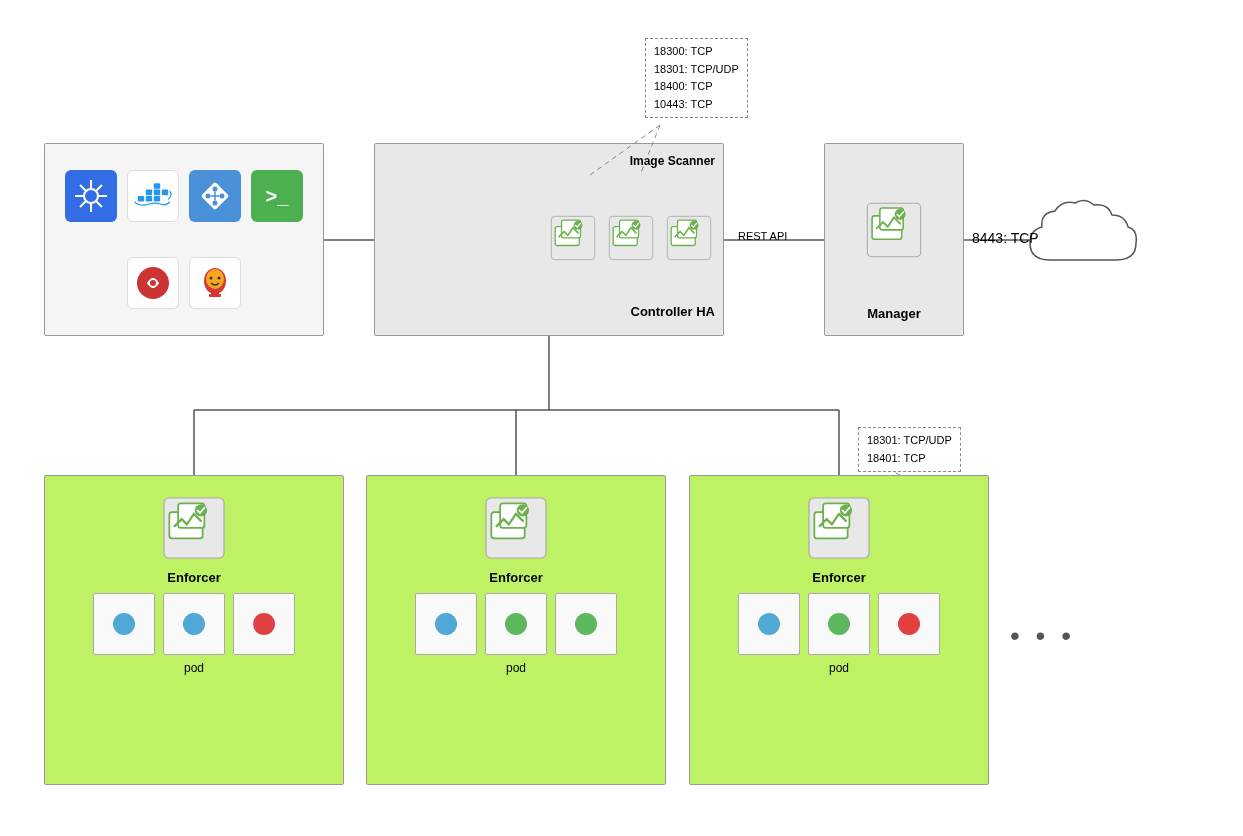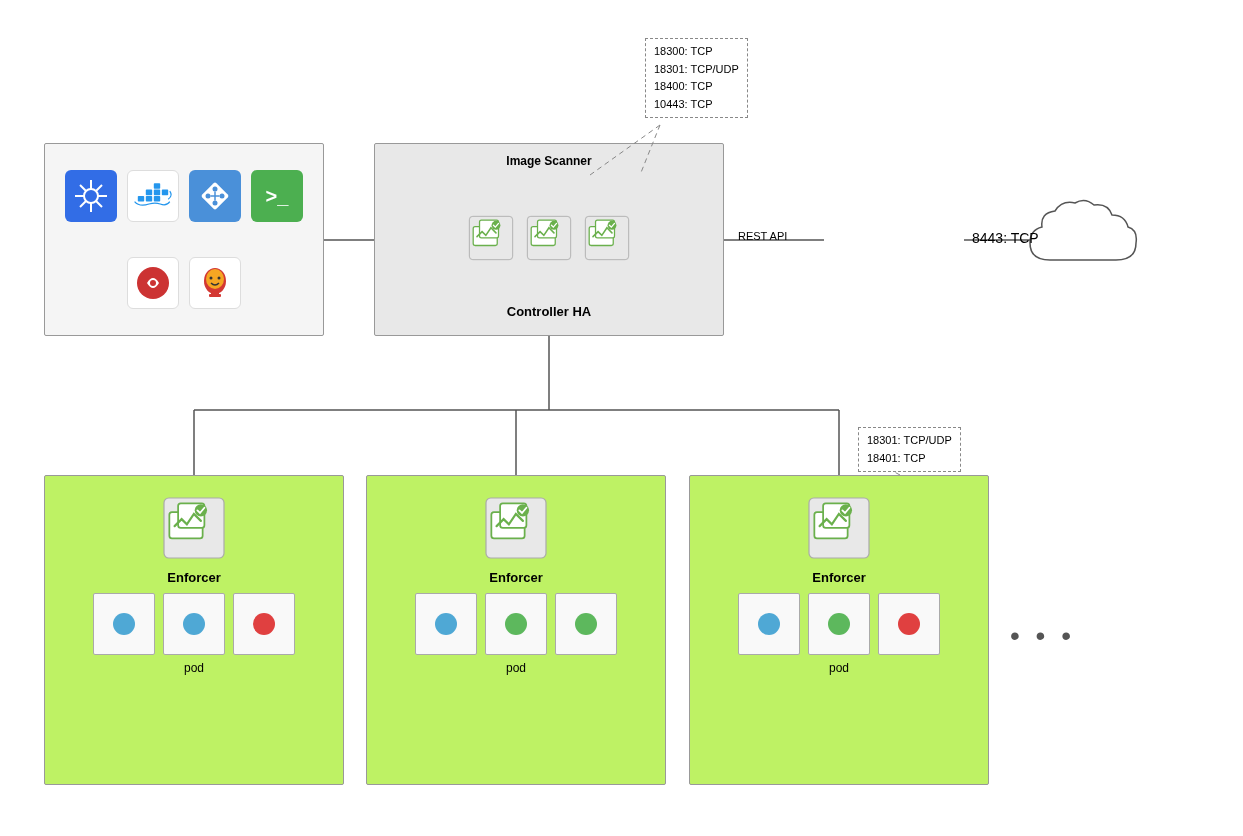--- a/index.html
+++ b/index.html
@@ -49,21 +49,21 @@
       padding: 14px;
     }
 
     
     .controller-box {
       left: 374px; top: 143px;
       width: 350px; height: 193px;
       background: #e8e8e8;
       display: flex;
       flex-direction: column;
-      align-items: center;
+      align-items: flex-end;
       padding: 10px 8px 8px 8px;
       gap: 36px;
     }
 
     
     .manager-box {
       left: 824px; top: 143px;
       width: 140px; height: 193px;
       background: #e8e8e8;
       display: flex;
@@ -344,20 +344,35 @@
           <rect x="12" y="2" width="30" height="28" rx="3" fill="white" stroke="#6ab04c" stroke-width="2"></rect>
           <polyline points="8,28 16,20 22,26 30,14 38,22" stroke="#6ab04c" stroke-width="2.5" fill="none" stroke-linecap="round"></polyline>
           <circle cx="38" cy="10" r="7" fill="#6ab04c"></circle>
           <polyline points="34,10 37,13 42,7" stroke="white" stroke-width="2" fill="none" stroke-linecap="round"></polyline>
         </g>
       </svg>
     </div>
     <div class="box-title" style="">Controller HA</div>
   </div>
 
+  <div class="box manager-box">
+    <div style="flex:1; display:flex; align-items:center; justify-content:center;">
+      <svg width="64" height="64" viewBox="0 0 60 60">
+        <rect x="5" y="5" width="50" height="50" rx="4" fill="#e8e8e8" stroke="#aaa" stroke-width="1"></rect>
+        <g transform="translate(8,8) scale(0.73)">
+          <rect x="2" y="12" width="38" height="30" rx="3" fill="white" stroke="#6ab04c" stroke-width="2"></rect>
+          <rect x="12" y="2" width="30" height="28" rx="3" fill="white" stroke="#6ab04c" stroke-width="2"></rect>
+          <polyline points="8,28 16,20 22,26 30,14 38,22" stroke="#6ab04c" stroke-width="2.5" fill="none" stroke-linecap="round"></polyline>
+          <circle cx="38" cy="10" r="7" fill="#6ab04c"></circle>
+          <polyline points="34,10 37,13 42,7" stroke="white" stroke-width="2" fill="none" stroke-linecap="round"></polyline>
+        </g>
+      </svg>
+    </div>
+    <div class="box-title">Manager</div>
+  </div>
 
   <div class="rest-label" style="left:738px; top:230px;">REST API</div>
 
   <div class="tcp-label" style="left:972px; top:230px;">8443: TCP</div>
 
   <div class="cloud" style="left:1020px; top:195px;">
     <svg width="120" height="80" viewBox="0 0 120 80">
       <path d="M30 65 Q10 65 10 48 Q10 35 22 32 Q20 18 35 16 Q42 5 55 8 Q65 2 74 10 Q88 8 92 20 Q105 20 108 32 Q118 35 116 48 Q116 65 96 65 Z" fill="white" stroke="#555" stroke-width="1.5"></path>
     </svg>
   </div>

